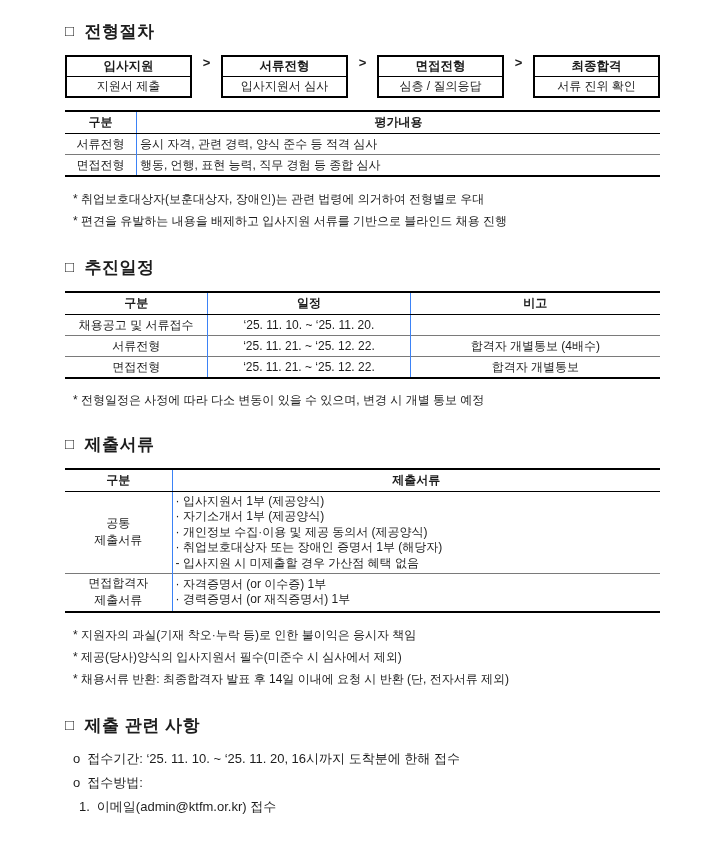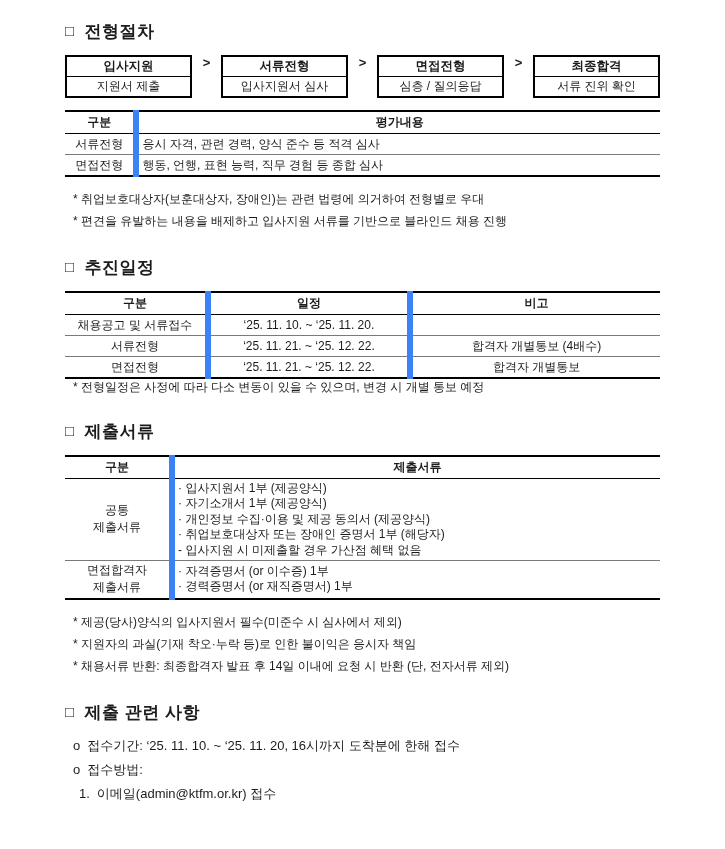--- a/index.html
+++ b/index.html
@@ -45,34 +45,34 @@
     border-bottom: 2px solid #000;
     font-size: 12px;
     table-layout: fixed;
   }
   table.tbl th {
     font-weight: bold; text-align: center; padding: 2px 3px;
     border-bottom: 1px solid #000;
   }
   table.tbl td { padding: 1.5px 3px; }
   table.tbl tbody tr + tr td { border-top: 1px solid #7a7a7a; }
-  table.tbl th + th, table.tbl td + td { border-left: 6px solid #3b82f6; }
+  table.tbl th + th, table.tbl td + td { border-left: 1px solid #3b82f6; }
   td.c { text-align: center; vertical-align: middle; }
   .preline { white-space: pre-line; }
 
   .t1 { margin-top: 12px; }
   .t2 { margin-top: 12px; }
   .t3 { margin-top: 12px; }
 
   
   .notes { margin-top: 11px; }
   .notes p {
     font-size: 12px; line-height: 22px; padding-left: 8px;
   }
-  .note-single { font-size: 12px; padding-left: 8px; }
+  .note-single { font-size: 12px; margin-top: 13px; padding-left: 8px; }
 
   .sec { margin-top: 24px; }
   .sec-first { margin-top: 4px; }
 
   
   .sub-lines { margin-top: 10px; }
   .sub-line { display: flex; font-size: 13px; line-height: 24px; }
   .sub-line .pfx { flex: 0 0 auto; }
   .sub-line .txt { padding-left: 7px; }
   .ind1 { padding-left: 8px; }
@@ -221,22 +221,22 @@
             <div class="doc-items">
               <div>· 자격증명서 (or 이수증) 1부</div>
               <div>· 경력증명서 (or 재직증명서) 1부</div>
             </div>
           </td>
         </tr>
       </tbody>
     </table>
 
     <div class="notes">
+      <p>* 지원자의 과실(기재 착오·누락 등)로 인한 불이익은 응시자 책임</p>
       <p>* 제공(당사)양식의 입사지원서 필수(미준수 시 심사에서 제외)</p>
-      <p>* 지원자의 과실(기재 착오·누락 등)로 인한 불이익은 응시자 책임</p>
       <p>* 채용서류 반환: 최종합격자 발표 후 14일 이내에 요청 시 반환 (단, 전자서류 제외)</p>
     </div>
   </div>
 
   <div class="sec">
     <div class="heading">
       <span class="sq">□</span>
       <span>제출 관련 사항</span>
     </div>
 

